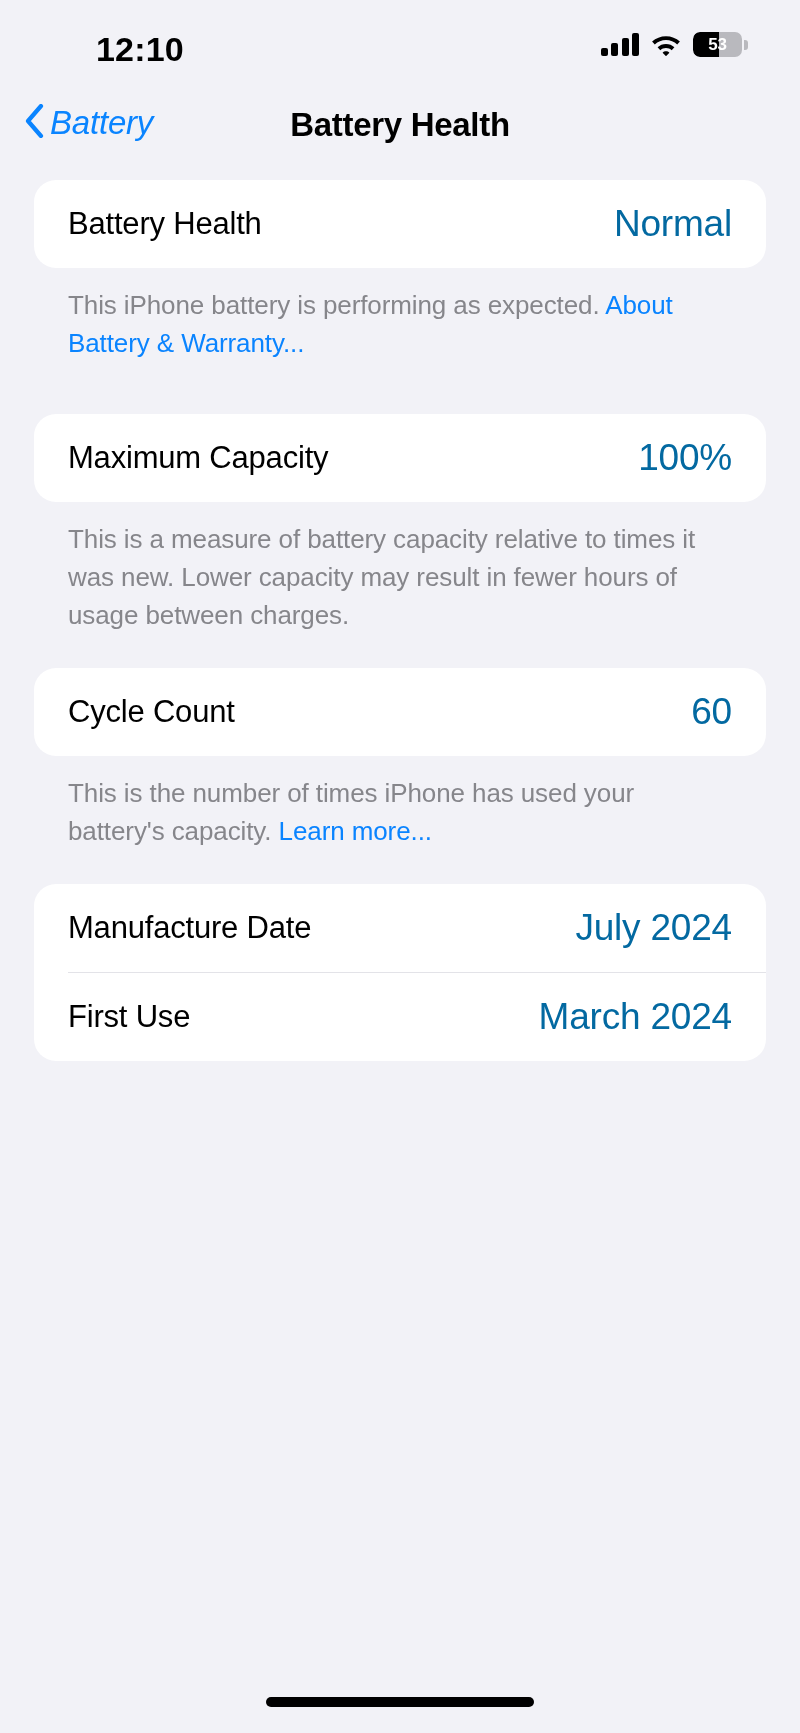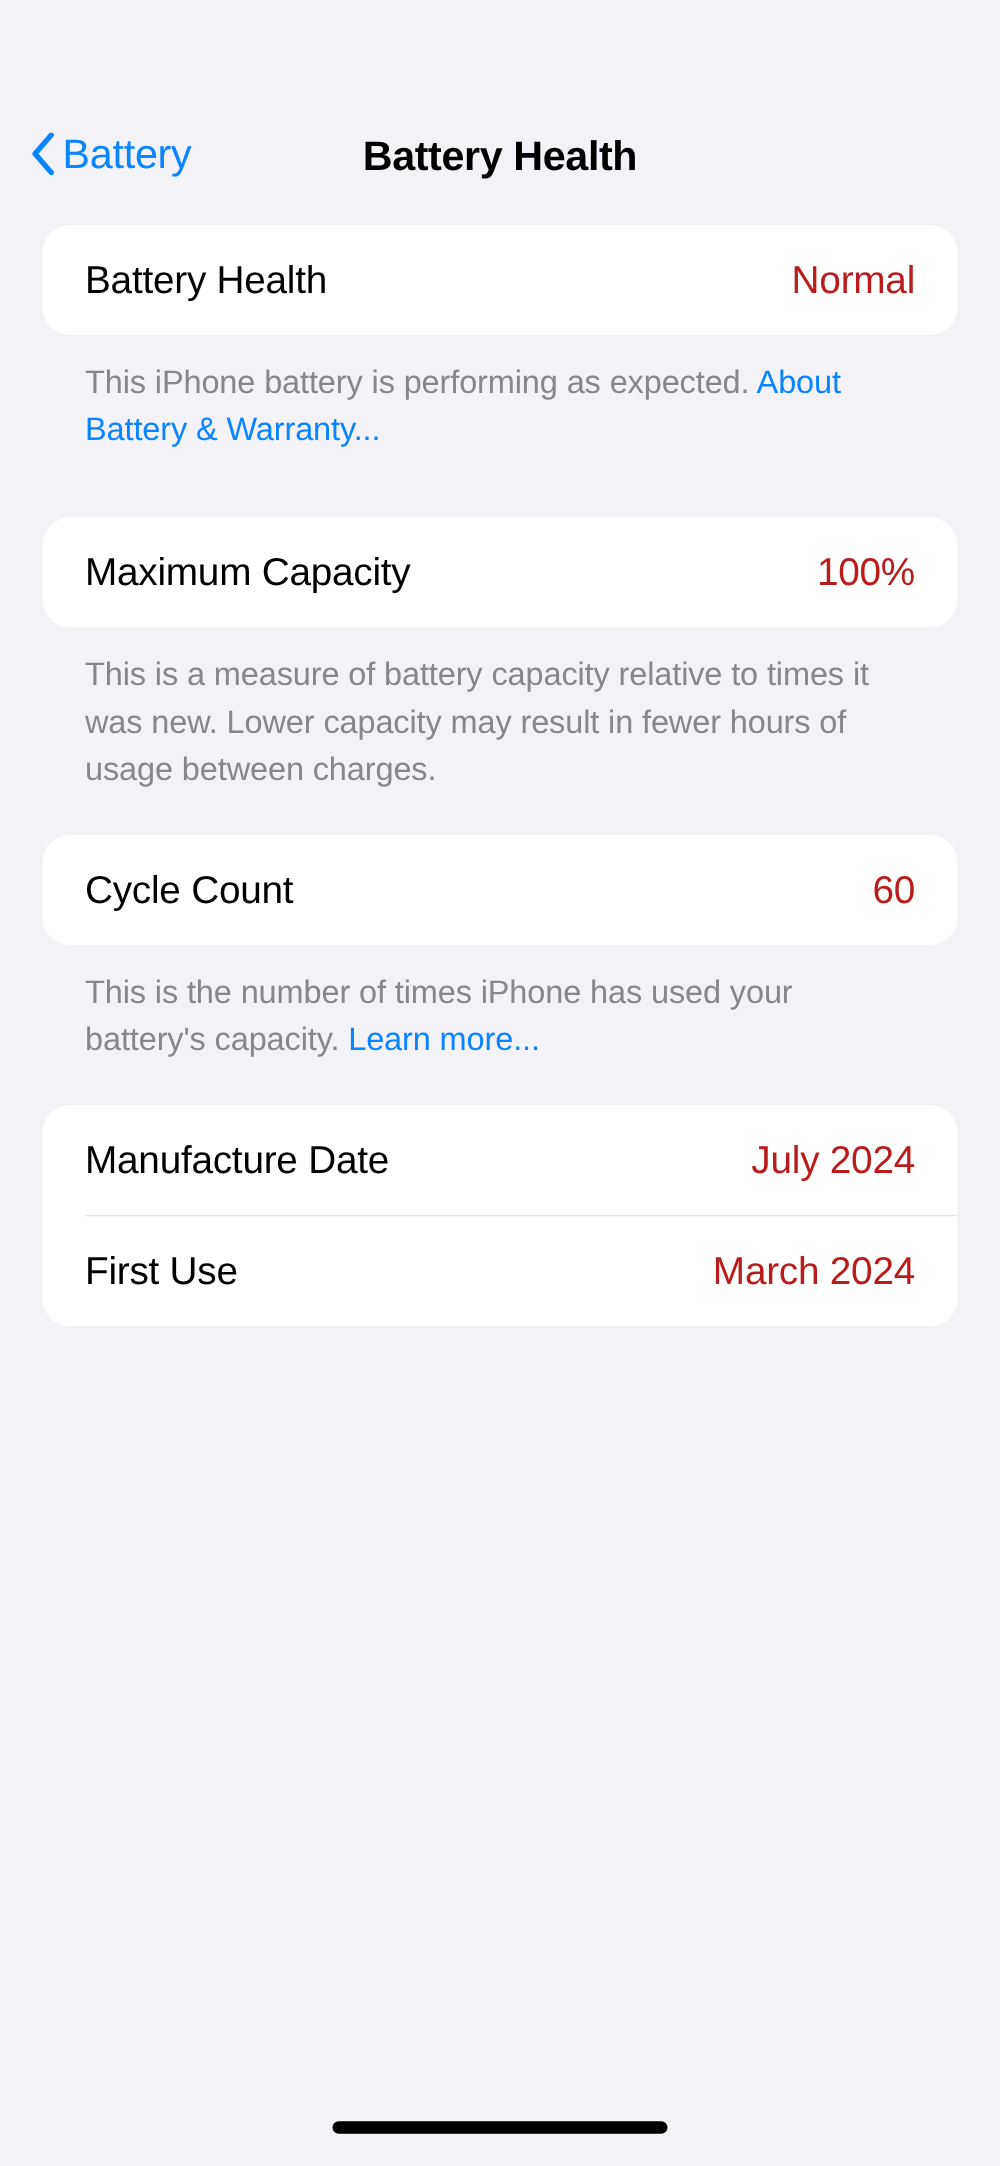--- a/index.html
+++ b/index.html
@@ -101,23 +101,23 @@
     position: absolute;
     top: 98px; left: 0;
     width: 800px;
     height: 62px;
   }
   .back-btn {
     position: absolute;
     left: 24px;
     top: 6px;
     display: flex;
-    align-items: center;
     gap: 6px;
     cursor: pointer;
+    font-style: italic;
   }
   .chev {
     width: 20px; height: 34px;
     display: block;
   }
   .back-label {
     font-size: 33px;
     color: #0A84FF;
     letter-spacing: -0.2px;
   }
@@ -156,22 +156,22 @@
     height: 1px;
     background: #E3E3E8;
     margin-left: 34px;
   }
   .row-label {
     font-size: 31px;
     color: #000;
     letter-spacing: -0.2px;
   }
   .row-value {
-    font-size: 31px;
-    color: #b91c1c;
+    font-size: 37px;
+    color: #0369a1;
     letter-spacing: -0.2px;
   }
   .footer {
     margin: 18px 34px 0 34px;
     padding: 0 34px 0 34px;
     font-size: 26px;
     line-height: 38px;
     color: #86868B;
     letter-spacing: -0.1px;
   }
@@ -220,20 +220,43 @@
     height: 10px;
     background: #000;
     border-radius: 6px;
   }
 </style>
 </head>
 <body>
 
 <div class="phone">
 
+  <div class="statusbar">
+    <div class="status-time">12:10</div>
+    <div class="status-right">
+      <div class="sig-bars">
+        <i></i>
+          <i></i>
+          <i></i>
+          <i></i>
+      </div>
+      <svg class="wifi-icon" viewBox="0 0 30 23">
+        <path d="M15 3.2c5.3 0 10.2 2 13.9 5.4l-2.7 3c-3-2.8-7-4.5-11.2-4.5S6.8 8.8 3.8 11.6l-2.7-3C4.8 5.2 9.7 3.2 15 3.2z" fill="#000"></path>
+        <path d="M15 11c3.2 0 6.2 1.2 8.4 3.3l-2.7 3C19.2 15.9 17.2 15 15 15s-4.2.9-5.7 2.3l-2.7-3C8.8 12.2 11.8 11 15 11z" fill="#000"></path>
+        <path d="M15 18.3c1.3 0 2.5.5 3.4 1.4L15 23.2l-3.4-3.5c.9-.9 2.1-1.4 3.4-1.4z" fill="#000"></path>
+      </svg>
+      <div class="battery-wrap">
+        <div class="battery">
+          <div class="battery-fill" style="width: 53%;"></div>
+          <div class="battery-num">53</div>
+        </div>
+        <div class="battery-cap"></div>
+      </div>
+    </div>
+  </div>
 
   <div class="navbar">
     <div class="back-btn">
       <svg class="chev" viewBox="0 0 20 34">
         <path d="M17 2 L4 17 L17 32" stroke="#0A84FF" stroke-width="4.2" fill="none" stroke-linecap="round" stroke-linejoin="round"></path>
       </svg>
       <span class="back-label">Battery</span>
     </div>
     <div class="nav-title">Battery Health</div>
   </div>

